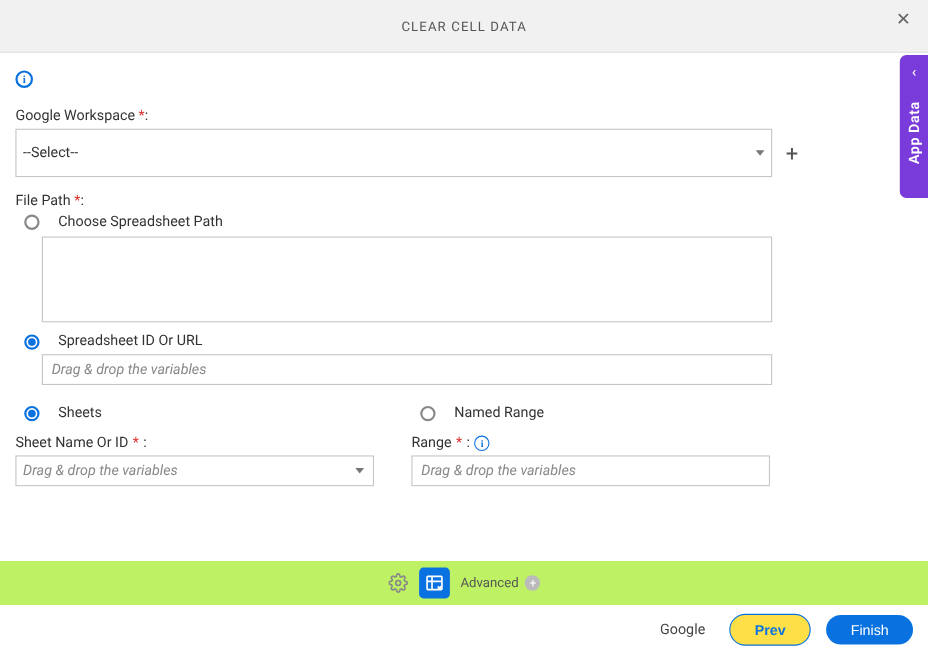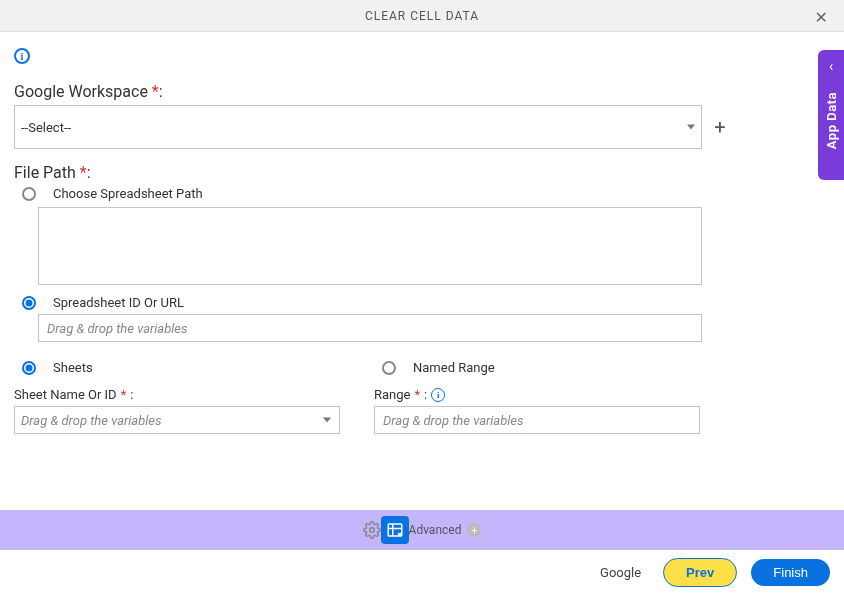--- a/index.html
+++ b/index.html
@@ -8,21 +8,21 @@
       font-size: 13px;
       color: #333;
       background: #fff;
       width: 844px;
       height: 594px;
       overflow: hidden;
       position: relative;
     }
     .header-bar {
       background: #f1f1f1;
-      height: 32px;
+      height: 48px;
       display: flex;
       align-items: center;
       justify-content: center;
       position: relative;
       border-bottom: 1px solid #e0e0e0;
     }
     .header-title {
       font-size: 12px;
       letter-spacing: 1px;
       color: #555;
@@ -61,21 +61,21 @@
       justify-content: center;
       color: #0a72e0;
       font-size: 10px;
       font-weight: 700;
       font-style: normal;
       font-family: Georgia, serif;
     }
     .info-icon::after { content: "i"; }
     .form-row { margin-bottom: 14px; }
     .label {
-      font-size: 16px;
+      font-size: 13px;
       color: #333;
       margin-bottom: 4px;
       display: block;
     }
     .req { color: #d33; }
     .select-plus-row { display: flex; align-items: center; gap: 8px; }
     .select {
       flex: 0 0 688px;
       height: 44px;
       border: 1px solid #c5c5c5;
@@ -186,24 +186,25 @@
       font-style: italic;
       color: #888;
       font-size: 13px;
       cursor: text;
     }
     .bottom-toolbar {
       position: absolute;
       left: 0; right: 0;
       bottom: 44px;
       height: 40px;
-      background: #c4b5fd;
-      display: flex;
-      align-items: center;
-      justify-content: center;
+      background: #bef264;
+      display: flex;
+      align-items: center;
+      justify-content: center;
+      gap: 10px;
     }
     .gear-icon {
       width: 18px; height: 18px;
       color: #888;
       cursor: pointer;
     }
     .sheet-btn {
       width: 28px; height: 28px;
       background: #0a72e0;
       border-radius: 4px;

